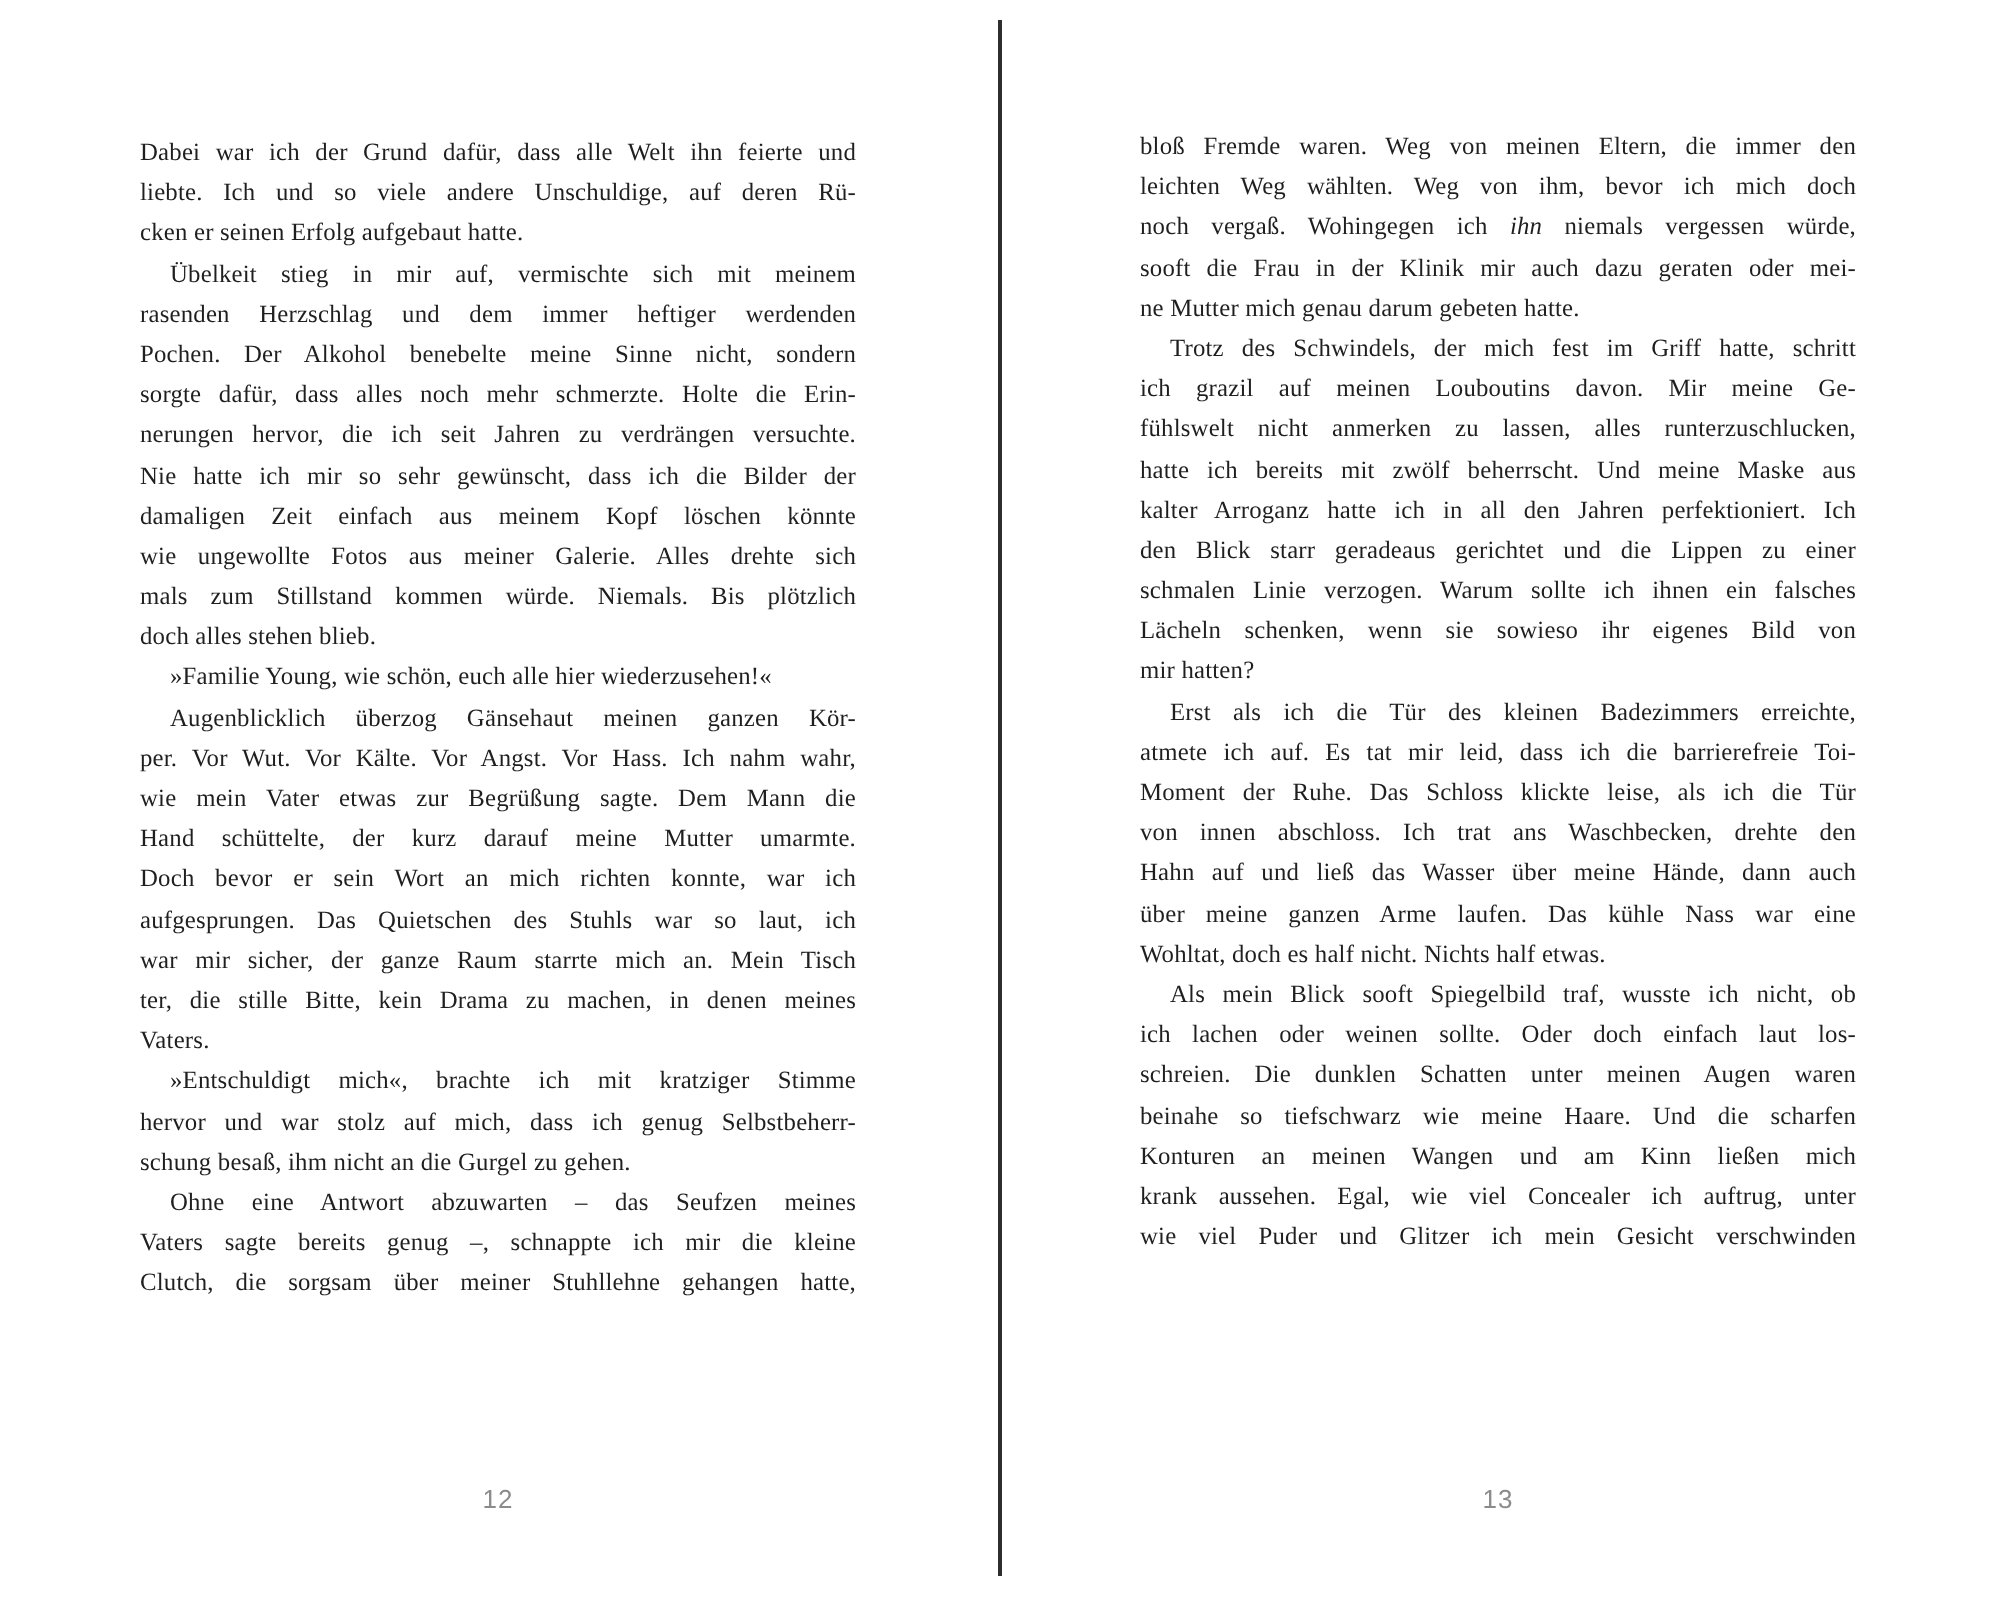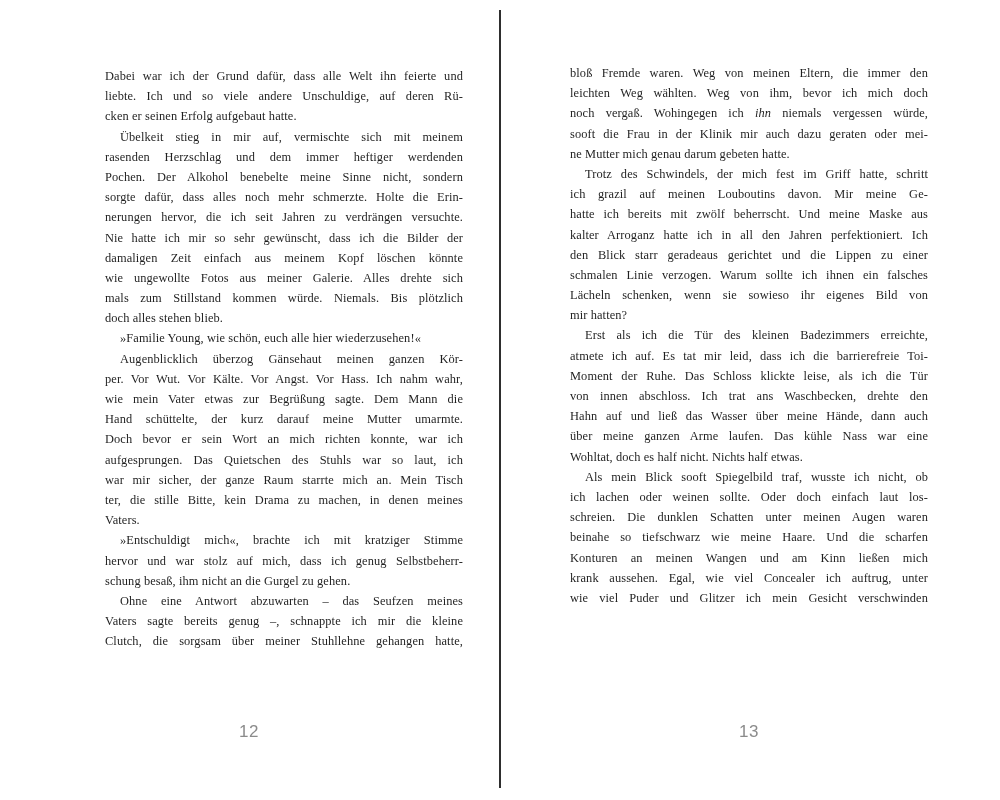--- a/index.html
+++ b/index.html
@@ -25,39 +25,39 @@
     background: #2e2e2e;
   }
   .page-text {
     position: absolute;
     width: 358px;
     color: #1f1f1f;
     font-size: 12.4px;
     line-height: 20.2px;
     letter-spacing: 0.1px;
   }
-  .page-text.left  { left: 70px;  top: 66px; margin-left: 35px; }
+  .page-text.left  { left: 70px;  top: 66px; }
   .page-text.right { left: 570px; top: 63px; }
   .line {
     text-align: justify;
     text-align-last: justify;
     white-space: normal;
     height: 20.2px;
   }
   .line.pe { text-align-last: left; }   
   .line.in { text-indent: 15px; }        
   .line em { font-style: italic; }
   .page-number {
     position: absolute;
     width: 358px;
-    top: 722px;
+    top: 742px;
     text-align: center;
     color: #8b8b8b;
     font-family: "Liberation Sans", sans-serif;
-    font-size: 17px;
+    font-size: 13px;
     letter-spacing: 0.5px;
   }
   .page-number.left  { left: 70px; }
   .page-number.right { left: 570px; }
 </style>
 </head>
 <body>
 
 <div class="spread">
 
@@ -98,20 +98,21 @@
   <div class="spread-divider"></div>
 
   <div class="page-text right">
       <div class="line"><span>bloß Fremde waren. Weg von meinen Eltern, die immer den</span></div>
       <div class="line"><span>leichten Weg wählten. Weg von ihm, bevor ich mich doch</span></div>
       <div class="line"><span>noch vergaß. Wohingegen ich </span><em>ihn</em><span> niemals vergessen würde,</span></div>
       <div class="line"><span>sooft die Frau in der Klinik mir auch dazu geraten oder mei-</span></div>
       <div class="line pe"><span>ne Mutter mich genau darum gebeten hatte.</span></div>
       <div class="line in"><span>Trotz des Schwindels, der mich fest im Griff hatte, schritt</span></div>
       <div class="line"><span>ich grazil auf meinen Louboutins davon. Mir meine Ge-</span></div>
+      <div class="line"><span>fühlswelt nicht anmerken zu lassen, alles runterzuschlucken,</span></div>
       <div class="line"><span>hatte ich bereits mit zwölf beherrscht. Und meine Maske aus</span></div>
       <div class="line"><span>kalter Arroganz hatte ich in all den Jahren perfektioniert. Ich</span></div>
       <div class="line"><span>den Blick starr geradeaus gerichtet und die Lippen zu einer</span></div>
       <div class="line"><span>schmalen Linie verzogen. Warum sollte ich ihnen ein falsches</span></div>
       <div class="line"><span>Lächeln schenken, wenn sie sowieso ihr eigenes Bild von</span></div>
       <div class="line pe"><span>mir hatten?</span></div>
       <div class="line in"><span>Erst als ich die Tür des kleinen Badezimmers erreichte,</span></div>
       <div class="line"><span>atmete ich auf. Es tat mir leid, dass ich die barrierefreie Toi-</span></div>
       <div class="line"><span>Moment der Ruhe. Das Schloss klickte leise, als ich die Tür</span></div>
       <div class="line"><span>von innen abschloss. Ich trat ans Waschbecken, drehte den</span></div>

